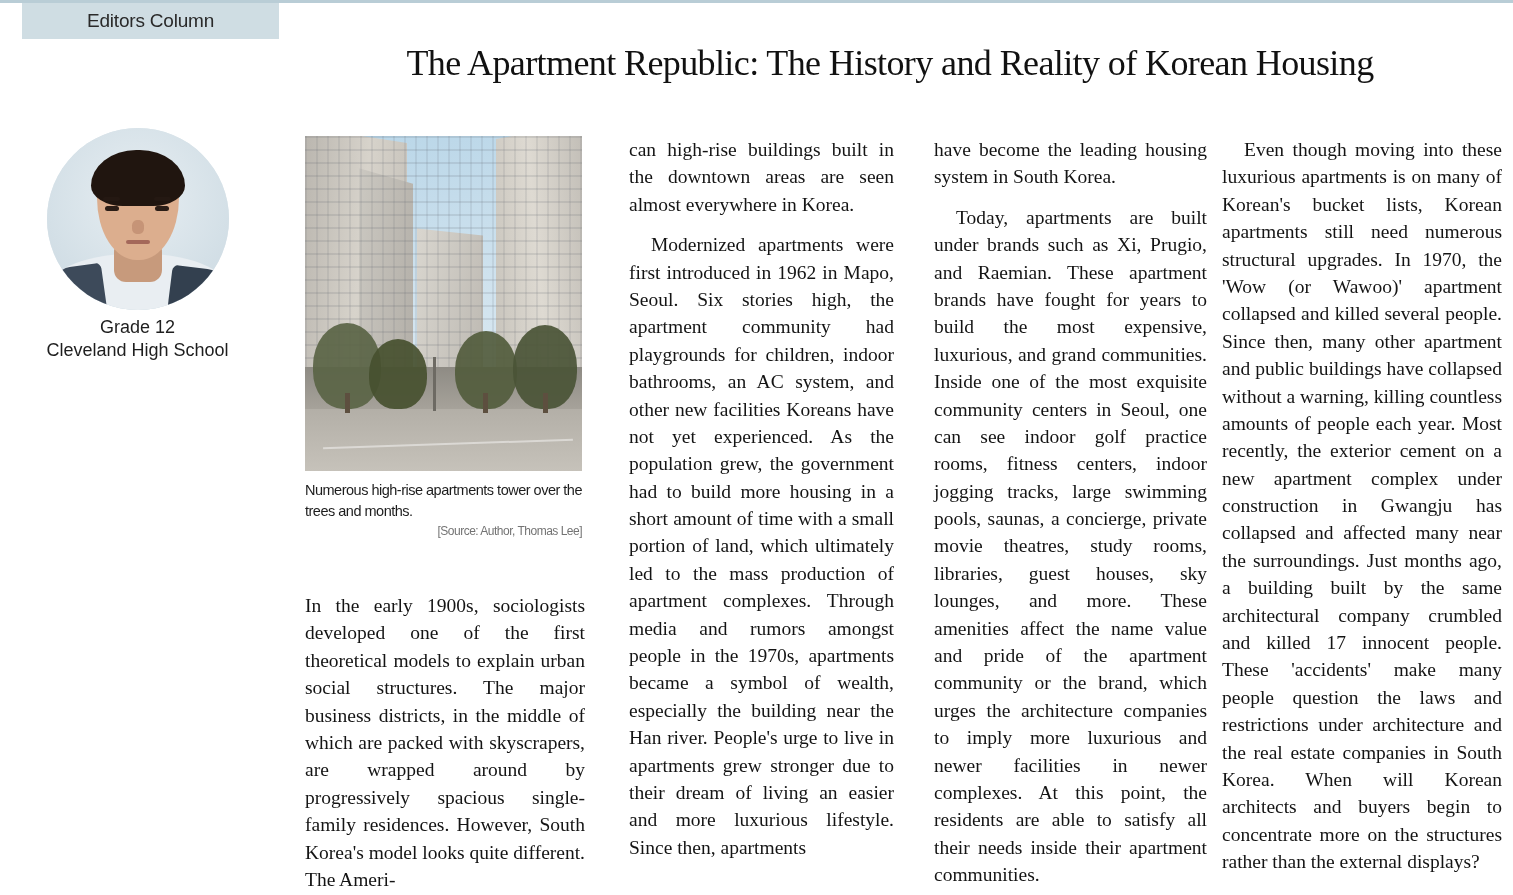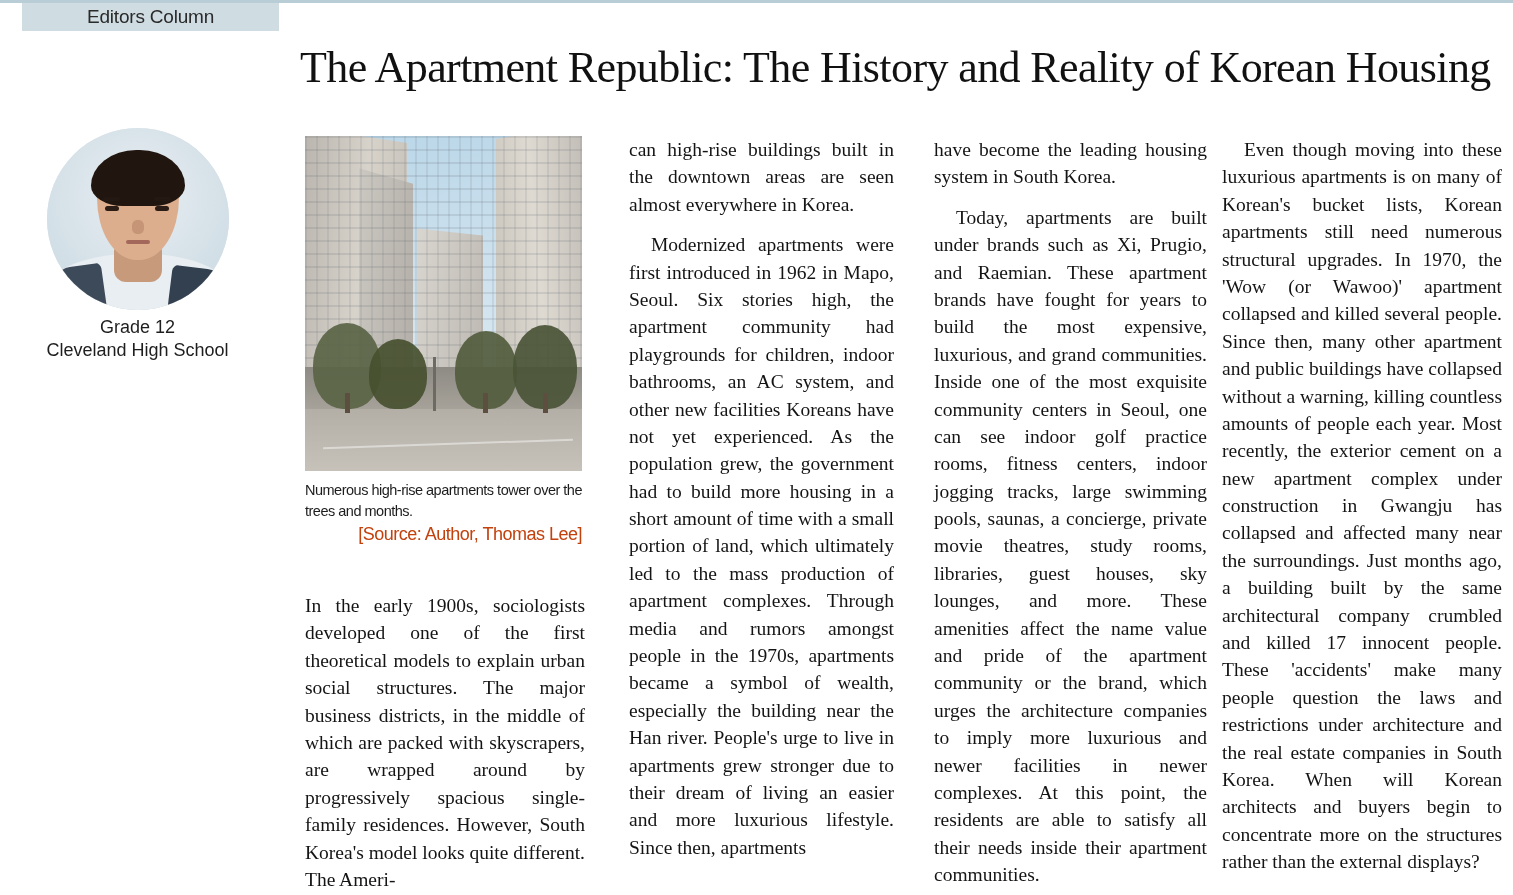--- a/index.html
+++ b/index.html
@@ -25,42 +25,42 @@
     height: 3px;
     background: #b9cdd6;
   }
 
   
   .section-tab {
     position: absolute;
     left: 22px;
     top: 3px;
     width: 257px;
-    height: 28px;
+    height: 36px;
     background: #cfdde3;
     display: flex;
     align-items: center;
     justify-content: center;
   }
   .section-tab-label {
     font-family: "Liberation Sans", sans-serif;
     font-size: 19px;
     letter-spacing: -0.2px;
     color: #2a2a2a;
   }
 
   
   .headline {
     position: absolute;
     left: 300px;
     top: 42px;
     width: 1180px;
     text-align: center;
     font-family: "Liberation Serif", serif;
-    font-size: 44px;
+    font-size: 36px;
     letter-spacing: -0.6px;
     color: #111;
     white-space: nowrap;
   }
 
   
   .author-block {
     position: absolute;
     left: 30px;
     top: 128px;
@@ -319,25 +319,25 @@
   .caption {
     margin-top: 9px;
     font-family: "Liberation Sans", sans-serif;
     font-size: 14.5px;
     line-height: 1.45;
     letter-spacing: -0.5px;
     color: #1d1d1d;
   }
   .caption-source {
     font-family: "Liberation Sans", sans-serif;
-    font-size: 18px;
+    font-size: 12px;
     letter-spacing: -0.5px;
     text-align: right;
     margin-top: 2px;
-    color: #c2410c;
+    color: #737373;
   }
 
   
   .col {
     position: absolute;
     font-family: "Liberation Serif", serif;
     font-size: 19.5px;
     line-height: 1.405;
     text-align: justify;
     text-justify: inter-word;

